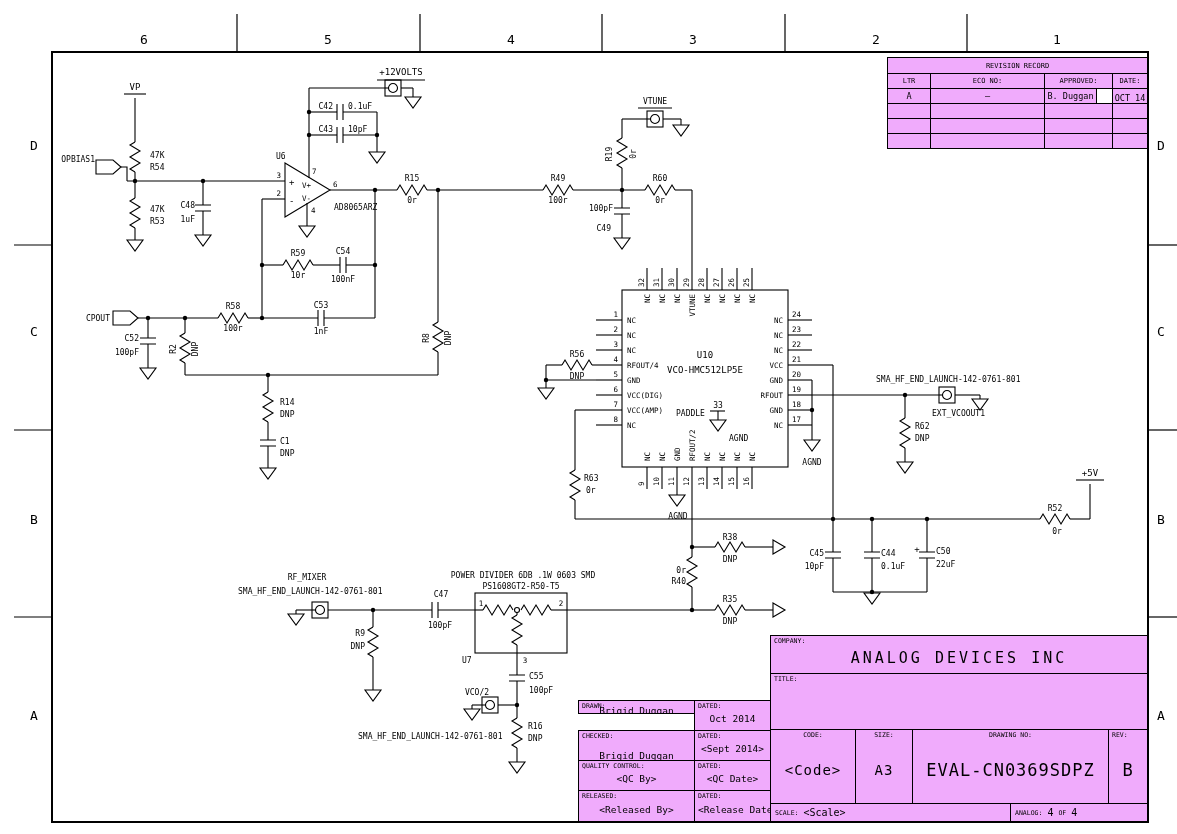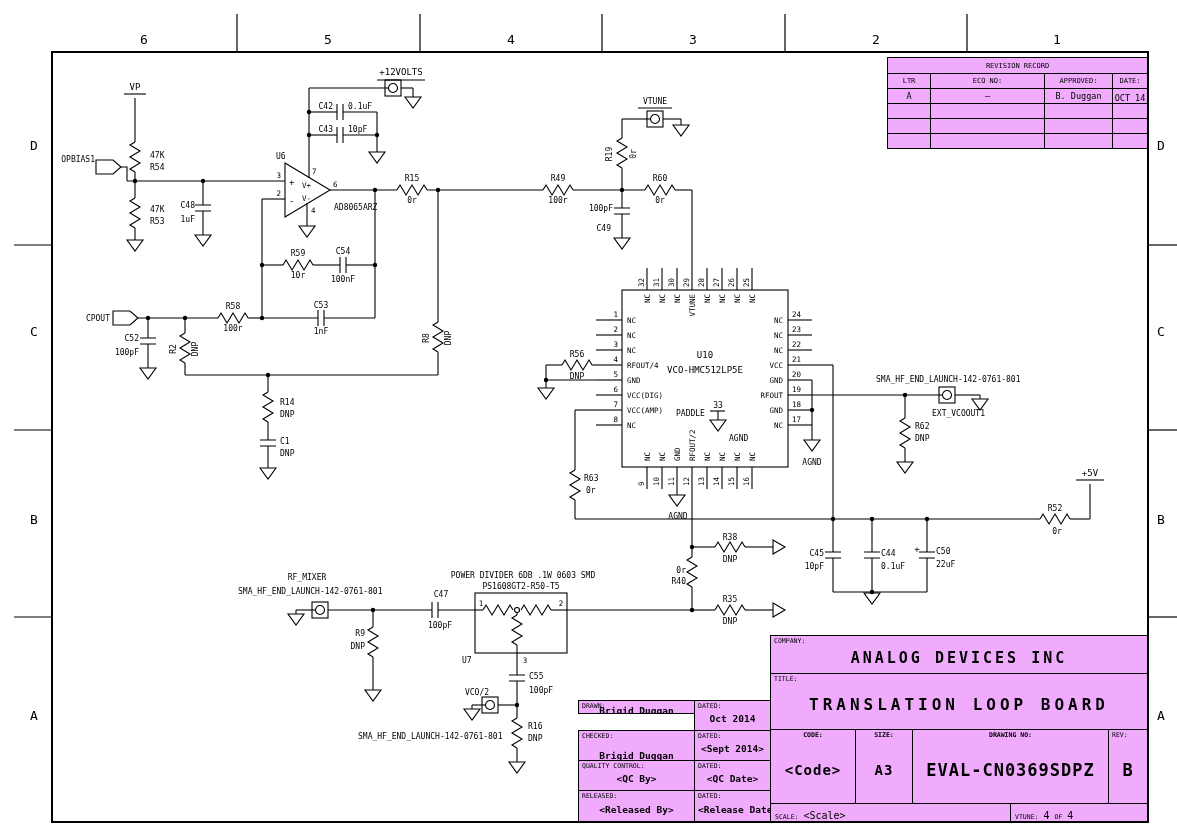--- a/index.html
+++ b/index.html
@@ -7,27 +7,27 @@
   svg{position:absolute;left:0;top:0;}
   svg text{font-family:"DejaVu Sans Mono",monospace;fill:#000;}
   .t7{font-size:7.5px}.t8{font-size:8px}.t9{font-size:9px}.t13{font-size:13px}
   .mid{text-anchor:middle}.end{text-anchor:end}
   g[data-name="wires"], g[data-name="frame"]{stroke:#000;stroke-width:1.1;fill:none;}
   g[data-name="frame"]{stroke-width:1.2;}
   g[data-name="junctions"]{fill:#000;stroke:none;}
   g[data-name="vco-pins"] line{stroke:#000;stroke-width:1.1;}
   .cell{position:absolute;border:1px solid #000;box-sizing:border-box;background:#f0abfc;overflow:hidden;}
   .cl{position:absolute;top:1px;left:3px;font-size:6.5px;white-space:nowrap;}
-  .clc{left:0;right:0;text-align:center;font-weight:bold;}
-  .cv{position:absolute;left:0;right:0;top:6px;bottom:0;display:flex;align-items:center;justify-content:center;white-space:nowrap;font-weight:bold;}
+  .clc{left:0;right:0;text-align:center;}
+  .cv{position:absolute;left:0;right:0;top:6px;bottom:0;display:flex;align-items:center;justify-content:center;white-space:nowrap;}
   .v9{font-size:9.5px}.v15{font-size:15px;letter-spacing:3px}.v16{font-size:16px;letter-spacing:4px}
   .v17{font-size:17px;letter-spacing:1px}.v14{font-size:14px;letter-spacing:1px}
   .rt{font-size:7px;display:flex;align-items:center;justify-content:center;}
   .rv{font-size:8.5px;display:flex;align-items:center;justify-content:center;}
-  .inline-row{position:absolute;left:4px;top:0;bottom:0;display:flex;align-items:flex-end;gap:5px;white-space:nowrap;}
+  .inline-row{position:absolute;left:4px;top:0;bottom:0;display:flex;align-items:center;gap:5px;white-space:nowrap;}
   .sl{font-size:6.5px}.sv{font-size:10px}
 </style>
 </head>
 <body>
 
 <div id="page" data-name="schematic-page">
 <svg width="1177" height="834" viewBox="0 0 1177 834" data-name="schematic-svg">
   <defs>
     <g id="res-h">
           <path d="M0,0 l3,-5 l6,10 l6,-10 l6,10 l6,-10 l3,5"></path>
@@ -509,21 +509,21 @@
 </svg>
 
 <div data-name="revision-record">
   <div class="cell rt" style="left:887px;top:57px;width:261px;height:17px" data-name="revision-title">REVISION RECORD</div>
   <div class="cell rt" style="left:887px;top:73px;width:44px;height:16px" data-name="revision-header-ltr">LTR</div>
   <div class="cell rt" style="left:930px;top:73px;width:115px;height:16px" data-name="revision-header-eco">ECO NO:</div>
   <div class="cell rt" style="left:1044px;top:73px;width:69px;height:16px" data-name="revision-header-approved">APPROVED:</div>
   <div class="cell rt" style="left:1112px;top:73px;width:36px;height:16px" data-name="revision-header-date">DATE:</div>
   <div class="cell rv" style="left:887px;top:88px;width:44px;height:16px" data-name="revision-row-cell">A</div>
   <div class="cell rv" style="left:930px;top:88px;width:115px;height:16px" data-name="revision-row-cell">–</div>
-  <div class="cell rv" style="left:1044px;top:88px;width:69px;height:16px" data-name="revision-row-cell">B. Duggan</div>
+  <div class="cell rv" style="left:1044px;top:88px;width:53px;height:16px" data-name="revision-row-cell">B. Duggan</div>
   <div class="cell rv" style="left:1112px;top:88px;width:36px;height:20px" data-name="revision-row-cell">OCT 14</div>
   <div class="cell rv" style="left:887px;top:103px;width:44px;height:16px" data-name="revision-row-cell"></div>
   <div class="cell rv" style="left:930px;top:103px;width:115px;height:16px" data-name="revision-row-cell"></div>
   <div class="cell rv" style="left:1044px;top:103px;width:69px;height:16px" data-name="revision-row-cell"></div>
   <div class="cell rv" style="left:1112px;top:103px;width:36px;height:16px" data-name="revision-row-cell"></div>
   <div class="cell rv" style="left:887px;top:118px;width:44px;height:16px" data-name="revision-row-cell"></div>
   <div class="cell rv" style="left:930px;top:118px;width:115px;height:16px" data-name="revision-row-cell"></div>
   <div class="cell rv" style="left:1044px;top:118px;width:69px;height:16px" data-name="revision-row-cell"></div>
   <div class="cell rv" style="left:1112px;top:118px;width:36px;height:16px" data-name="revision-row-cell"></div>
   <div class="cell rv" style="left:887px;top:133px;width:44px;height:16px" data-name="revision-row-cell"></div>
@@ -565,21 +565,20 @@
     <span class="cl" data-name="dated-label">DATED:</span>
     <div class="cv v9" style="justify-content:flex-start;padding-left:3px" data-name="released-dated-value">&lt;Release Date&gt;</div>
   </div>
 
   <div class="cell" style="left:770px;top:635px;width:378px;height:39px" data-name="company-cell">
     <span class="cl" data-name="company-label">COMPANY:</span>
     <div class="cv v15" data-name="company-name">ANALOG DEVICES INC</div>
   </div>
   <div class="cell" style="left:770px;top:673px;width:378px;height:57px" data-name="title-cell">
     <span class="cl" data-name="title-label">TITLE:</span>
-    <div class="cv v16" data-name="drawing-title">TRANSLATION LOOP BOARD</div>
   </div>
   <div class="cell" style="left:770px;top:729px;width:86px;height:75px" data-name="code-cell">
     <span class="cl clc" data-name="code-label">CODE:</span>
     <div class="cv v14" data-name="code-value">&lt;Code&gt;</div>
   </div>
   <div class="cell" style="left:855px;top:729px;width:58px;height:75px" data-name="size-cell">
     <span class="cl clc" data-name="size-label">SIZE:</span>
     <div class="cv v14" data-name="size-value">A3</div>
   </div>
   <div class="cell" style="left:912px;top:729px;width:197px;height:75px" data-name="drawing-no-cell">
@@ -591,20 +590,20 @@
     <div class="cv v17" data-name="rev-value">B</div>
   </div>
   <div class="cell" style="left:770px;top:803px;width:241px;height:19px" data-name="scale-cell">
     <div class="inline-row">
       <span class="sl" data-name="scale-label">SCALE:</span>
       <span class="sv" data-name="scale-value">&lt;Scale&gt;</span>
     </div>
   </div>
   <div class="cell" style="left:1010px;top:803px;width:138px;height:19px" data-name="sheet-cell">
     <div class="inline-row">
-      <span class="sl" data-name="sheet-label">VTUNE:</span>
+      <span class="sl" data-name="sheet-label">ANALOG:</span>
       <span class="sv" data-name="sheet-number">4</span>
       <span class="sl" data-name="sheet-of-label">OF</span>
       <span class="sv" data-name="sheet-total">4</span>
     </div>
   </div>
 </div>
 </div>
 
 </body></html>

